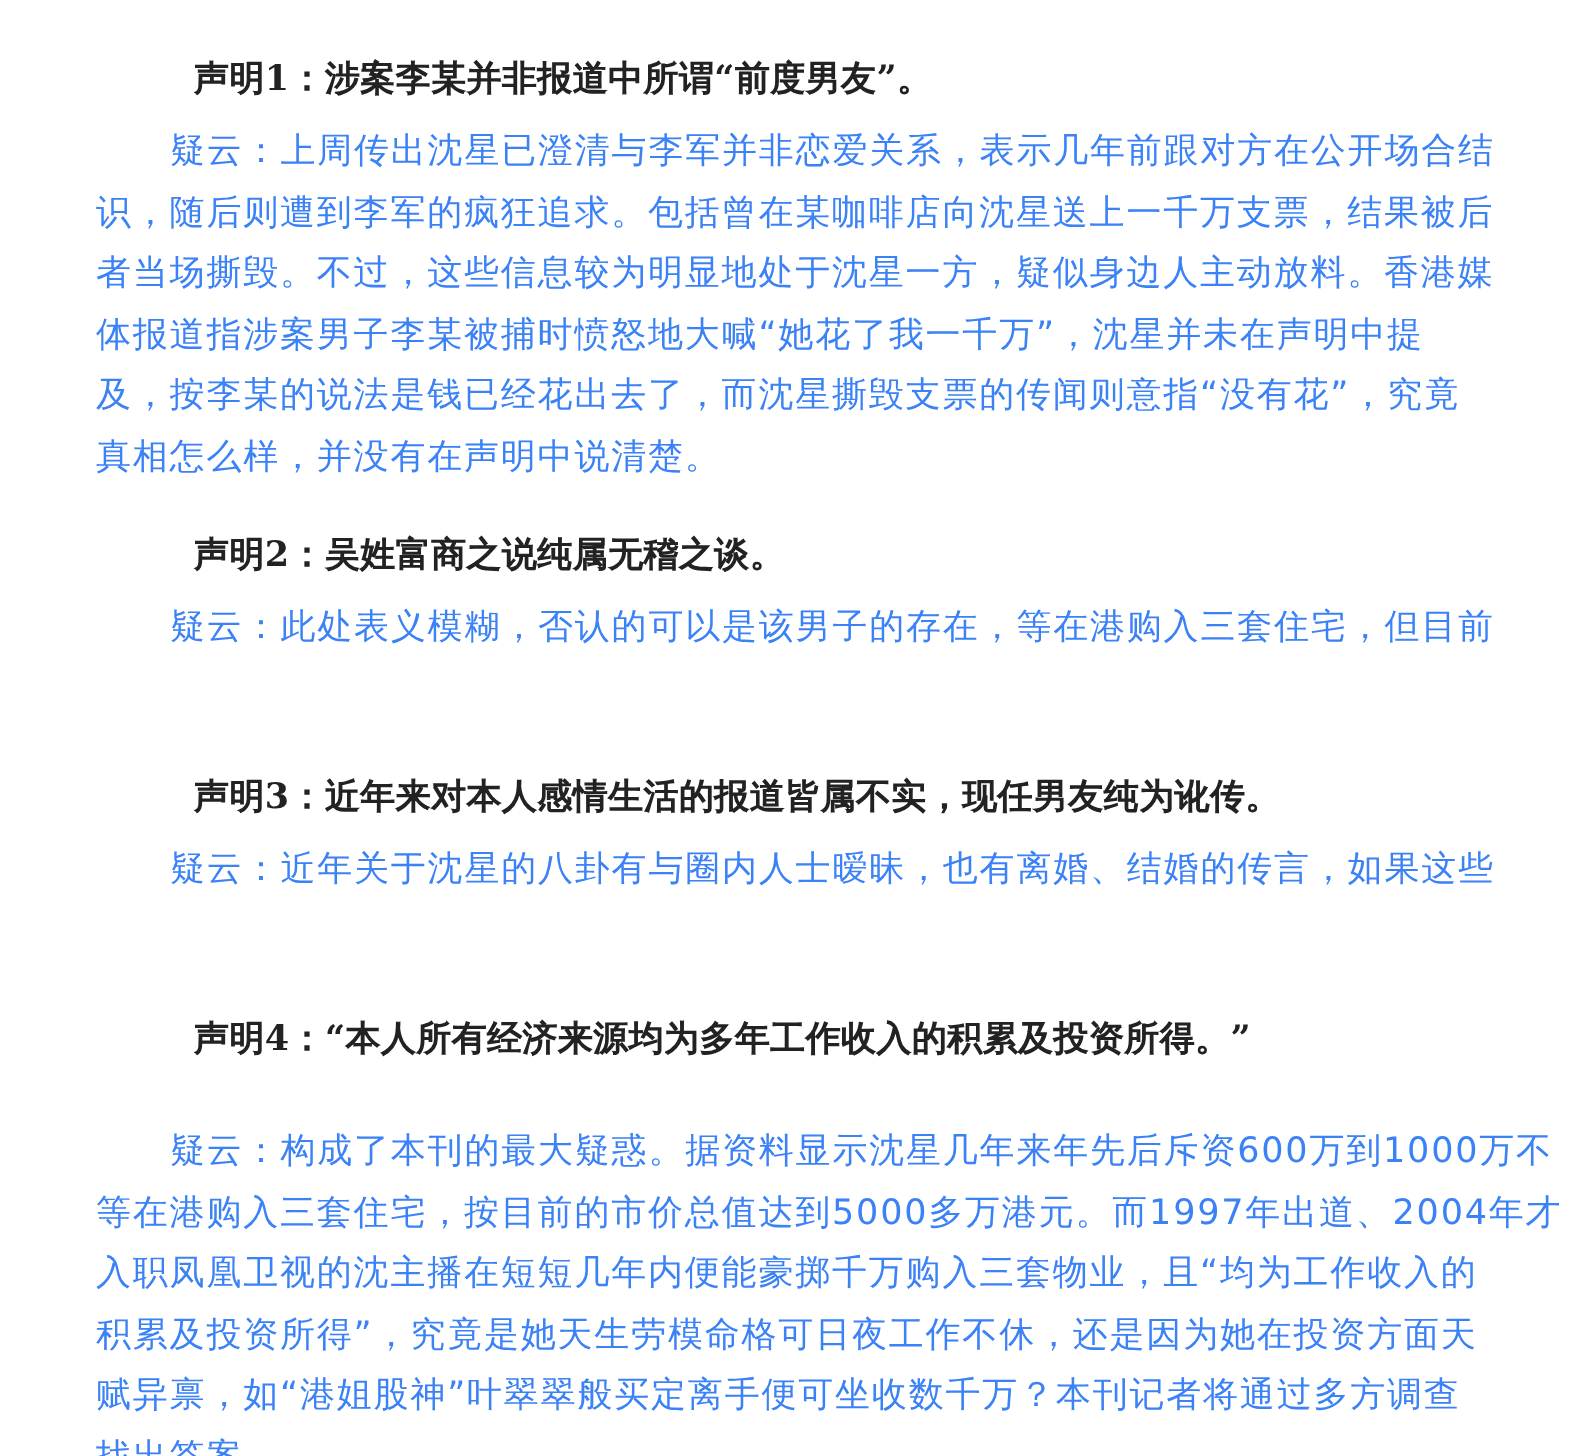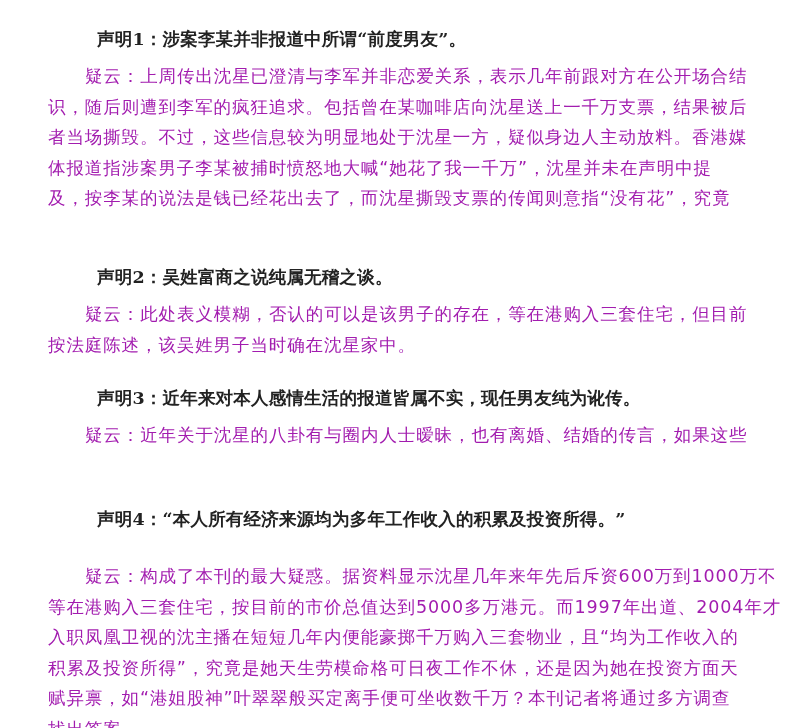--- a/index.html
+++ b/index.html
@@ -31,21 +31,21 @@
       white-space: nowrap;
       letter-spacing: 0.2px;
     }
     .para {
       position: absolute;
       left: 0;
       width: 700px;
       margin: 0;
       font-size: 17.5px;
       line-height: 30.5px;
-      color: #a21caf;
+      color: #3b82f6;
     }
     .line {
       display: block;
       white-space: nowrap;
       height: 30.5px;
       letter-spacing: 0.9px;
     }
     .line.indent {
       padding-left: 37px;
     }
@@ -55,26 +55,26 @@
 
 <div class="article">
 
   <h3 class="heading" style="top:15px;">声明1：涉案李某并非报道中所谓“前度男友”。</h3>
   <div class="para" style="top:61px;">
     <span class="line indent">疑云：上周传出沈星已澄清与李军并非恋爱关系，表示几年前跟对方在公开场合结</span>
     <span class="line">识，随后则遭到李军的疯狂追求。包括曾在某咖啡店向沈星送上一千万支票，结果被后</span>
     <span class="line">者当场撕毁。不过，这些信息较为明显地处于沈星一方，疑似身边人主动放料。香港媒</span>
     <span class="line">体报道指涉案男子李某被捕时愤怒地大喊“她花了我一千万”，沈星并未在声明中提</span>
     <span class="line">及，按李某的说法是钱已经花出去了，而沈星撕毁支票的传闻则意指“没有花”，究竟</span>
+    <span class="line">真相怎么样，并没有在声明中说清楚。</span>
   </div>
 
   <h3 class="heading" style="top:253px;">声明2：吴姓富商之说纯属无稽之谈。</h3>
   <div class="para" style="top:299px;">
     <span class="line indent">疑云：此处表义模糊，否认的可以是该男子的存在，等在港购入三套住宅，但目前</span>
-    <span class="line">按法庭陈述，该吴姓男子当时确在沈星家中。</span>
   </div>
 
   <h3 class="heading" style="top:374px;">声明3：近年来对本人感情生活的报道皆属不实，现任男友纯为讹传。</h3>
   <div class="para" style="top:420px;">
     <span class="line indent">疑云：近年关于沈星的八卦有与圈内人士暧昧，也有离婚、结婚的传言，如果这些</span>
   </div>
 
   <h3 class="heading" style="top:495px;">声明4：“本人所有经济来源均为多年工作收入的积累及投资所得。”</h3>
   <div class="para" style="top:561px;">
     <span class="line indent">疑云：构成了本刊的最大疑惑。据资料显示沈星几年来年先后斥资600万到1000万不</span>

